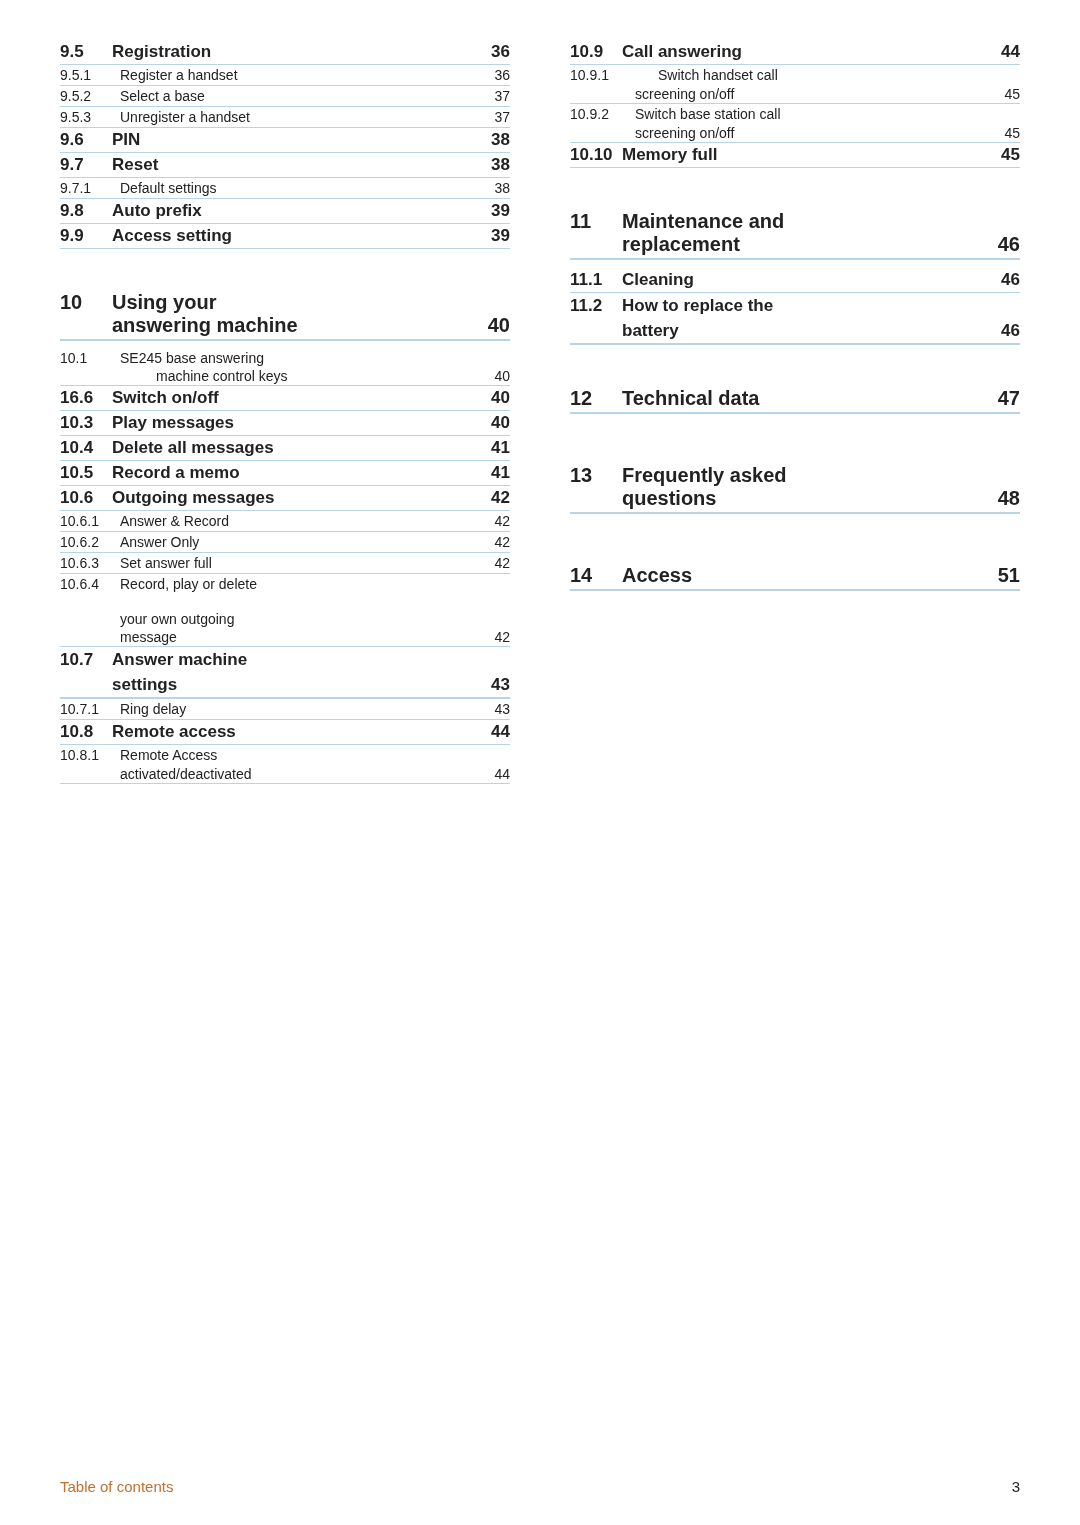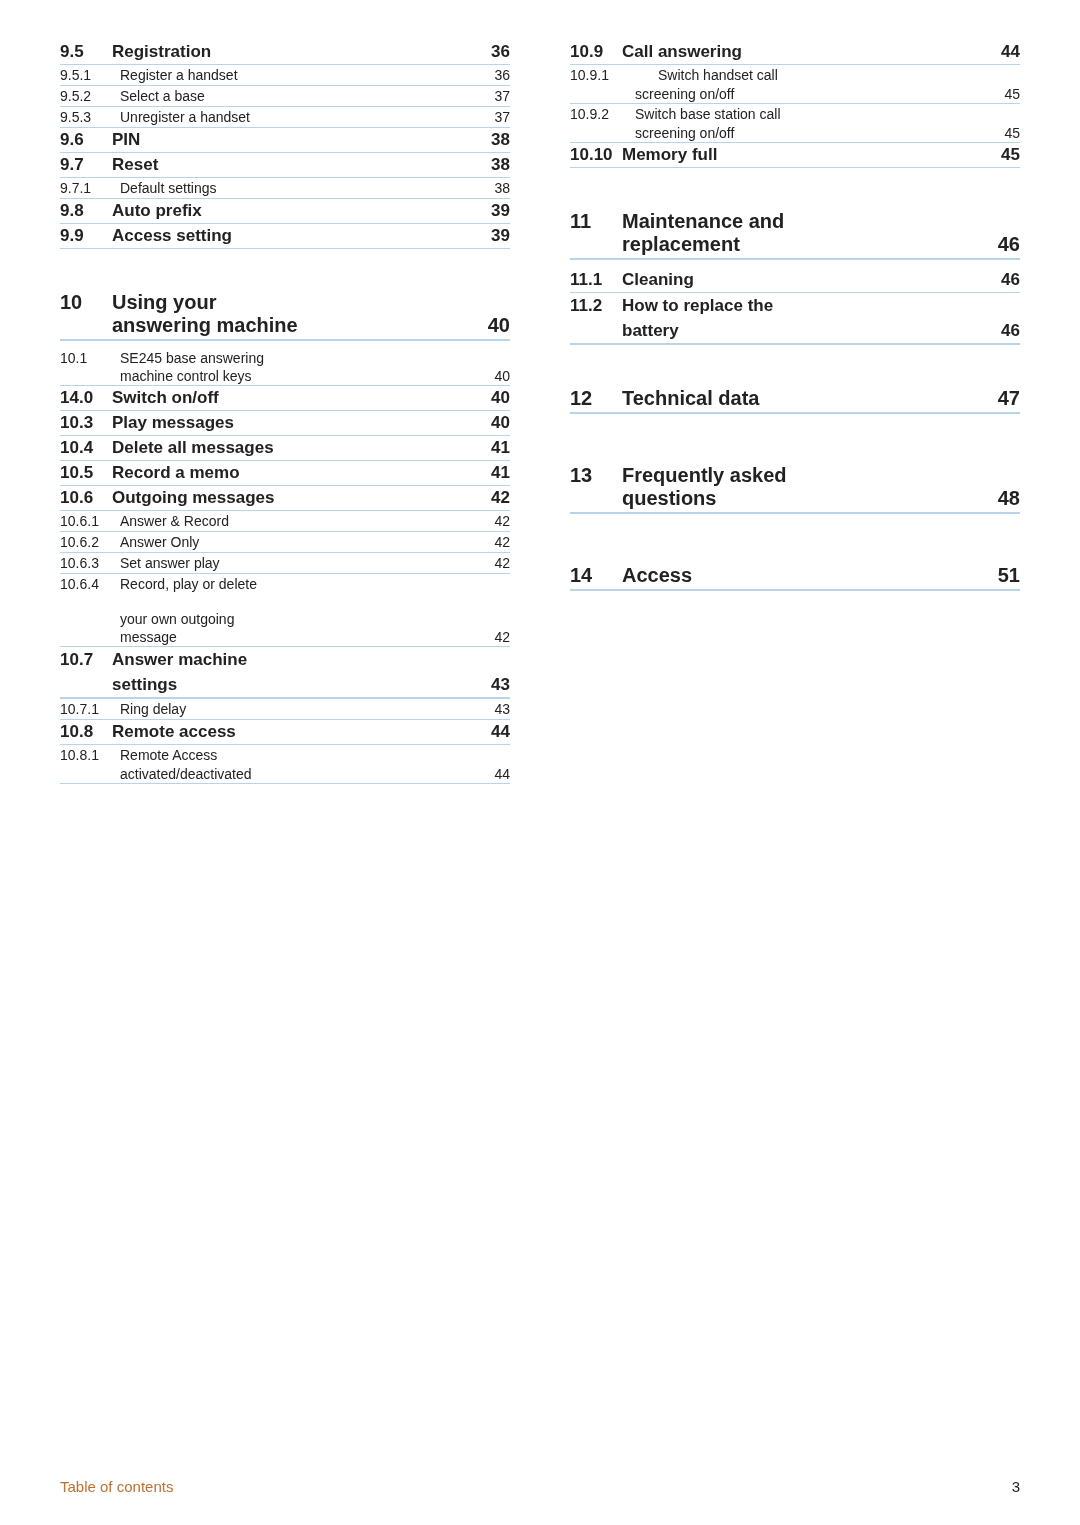--- a/index.html
+++ b/index.html
@@ -216,29 +216,29 @@
         <span class="bold-large" style="flex:1;">answering machine</span>
         <span class="bold-large" style="min-width:30px; text-align:right;">40</span>
       </div>
     </div>
 
     <div>
       <div class="indent-cont" style="border-bottom:none;">
         <span class="indent-spacer" style="min-width:60px; font-size:14px;">10.1</span>
         <span style="flex:1; font-size:14px;">SE245 base answering</span>
       </div>
-      <div class="indent-cont" style="padding-left:0;">
+      <div class="indent-cont" style="padding-left:0;gap:36px;">
         <span style="min-width:60px; flex-shrink:0;"></span>
         <span style="flex:1; font-size:14px;">machine control keys</span>
         <span style="min-width:30px; text-align:right; font-size:14px;">40</span>
       </div>
     </div>
 
     <div class="toc-row bold-row">
-      <span class="toc-num">14.0</span>
+      <span class="toc-num">16.6</span>
       <span class="toc-title">Switch on/off</span>
       <span class="toc-page bold">40</span>
     </div>
 
     <div class="toc-row bold-row">
       <span class="toc-num">10.3</span>
       <span class="toc-title">Play messages</span>
       <span class="toc-page bold">40</span>
     </div>
 
@@ -267,21 +267,21 @@
     </div>
 
     <div class="toc-row sub-row">
       <span class="toc-num sub">10.6.2</span>
       <span class="toc-title">Answer Only</span>
       <span class="toc-page">42</span>
     </div>
 
     <div class="toc-row sub-row">
       <span class="toc-num sub">10.6.3</span>
-      <span class="toc-title">Set answer play</span>
+      <span class="toc-title">Set answer full</span>
       <span class="toc-page">42</span>
     </div>
 
     <div>
       <div style="display:flex; align-items:baseline; padding:2px 0; border-bottom:none;">
         <span style="min-width:60px; flex-shrink:0; font-size:14px;">10.6.4</span>
         <span style="flex:1; font-size:14px;">Record, play or delete</span>
       </div>
       <div style="display:flex; align-items:baseline; padding:1px 0; border-bottom:none;">
         <span style="min-width:60px; flex-shrink:0;"></span>

